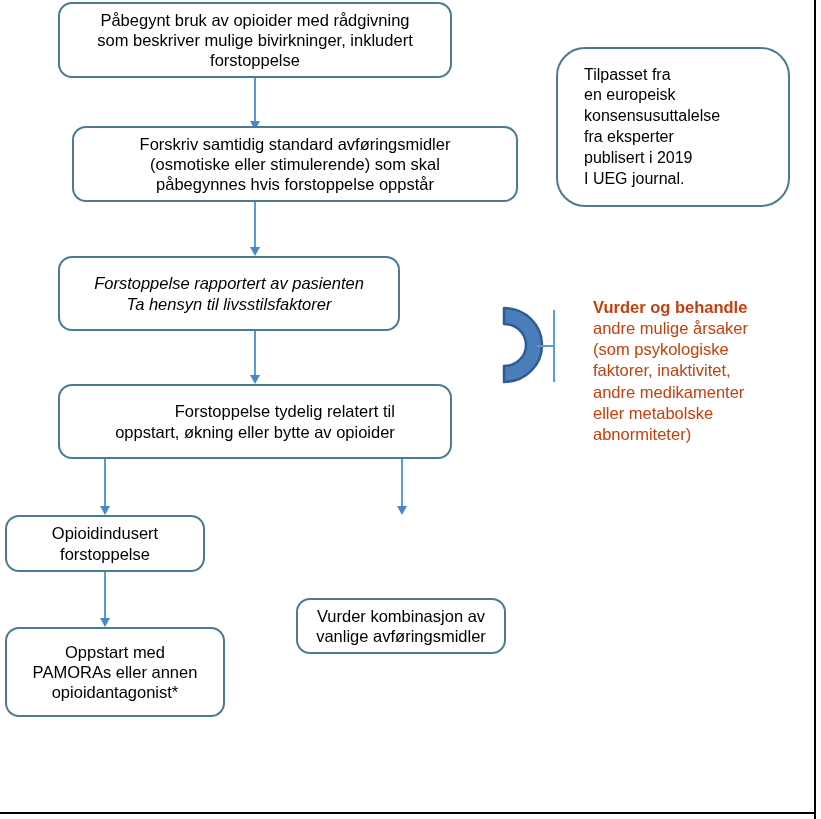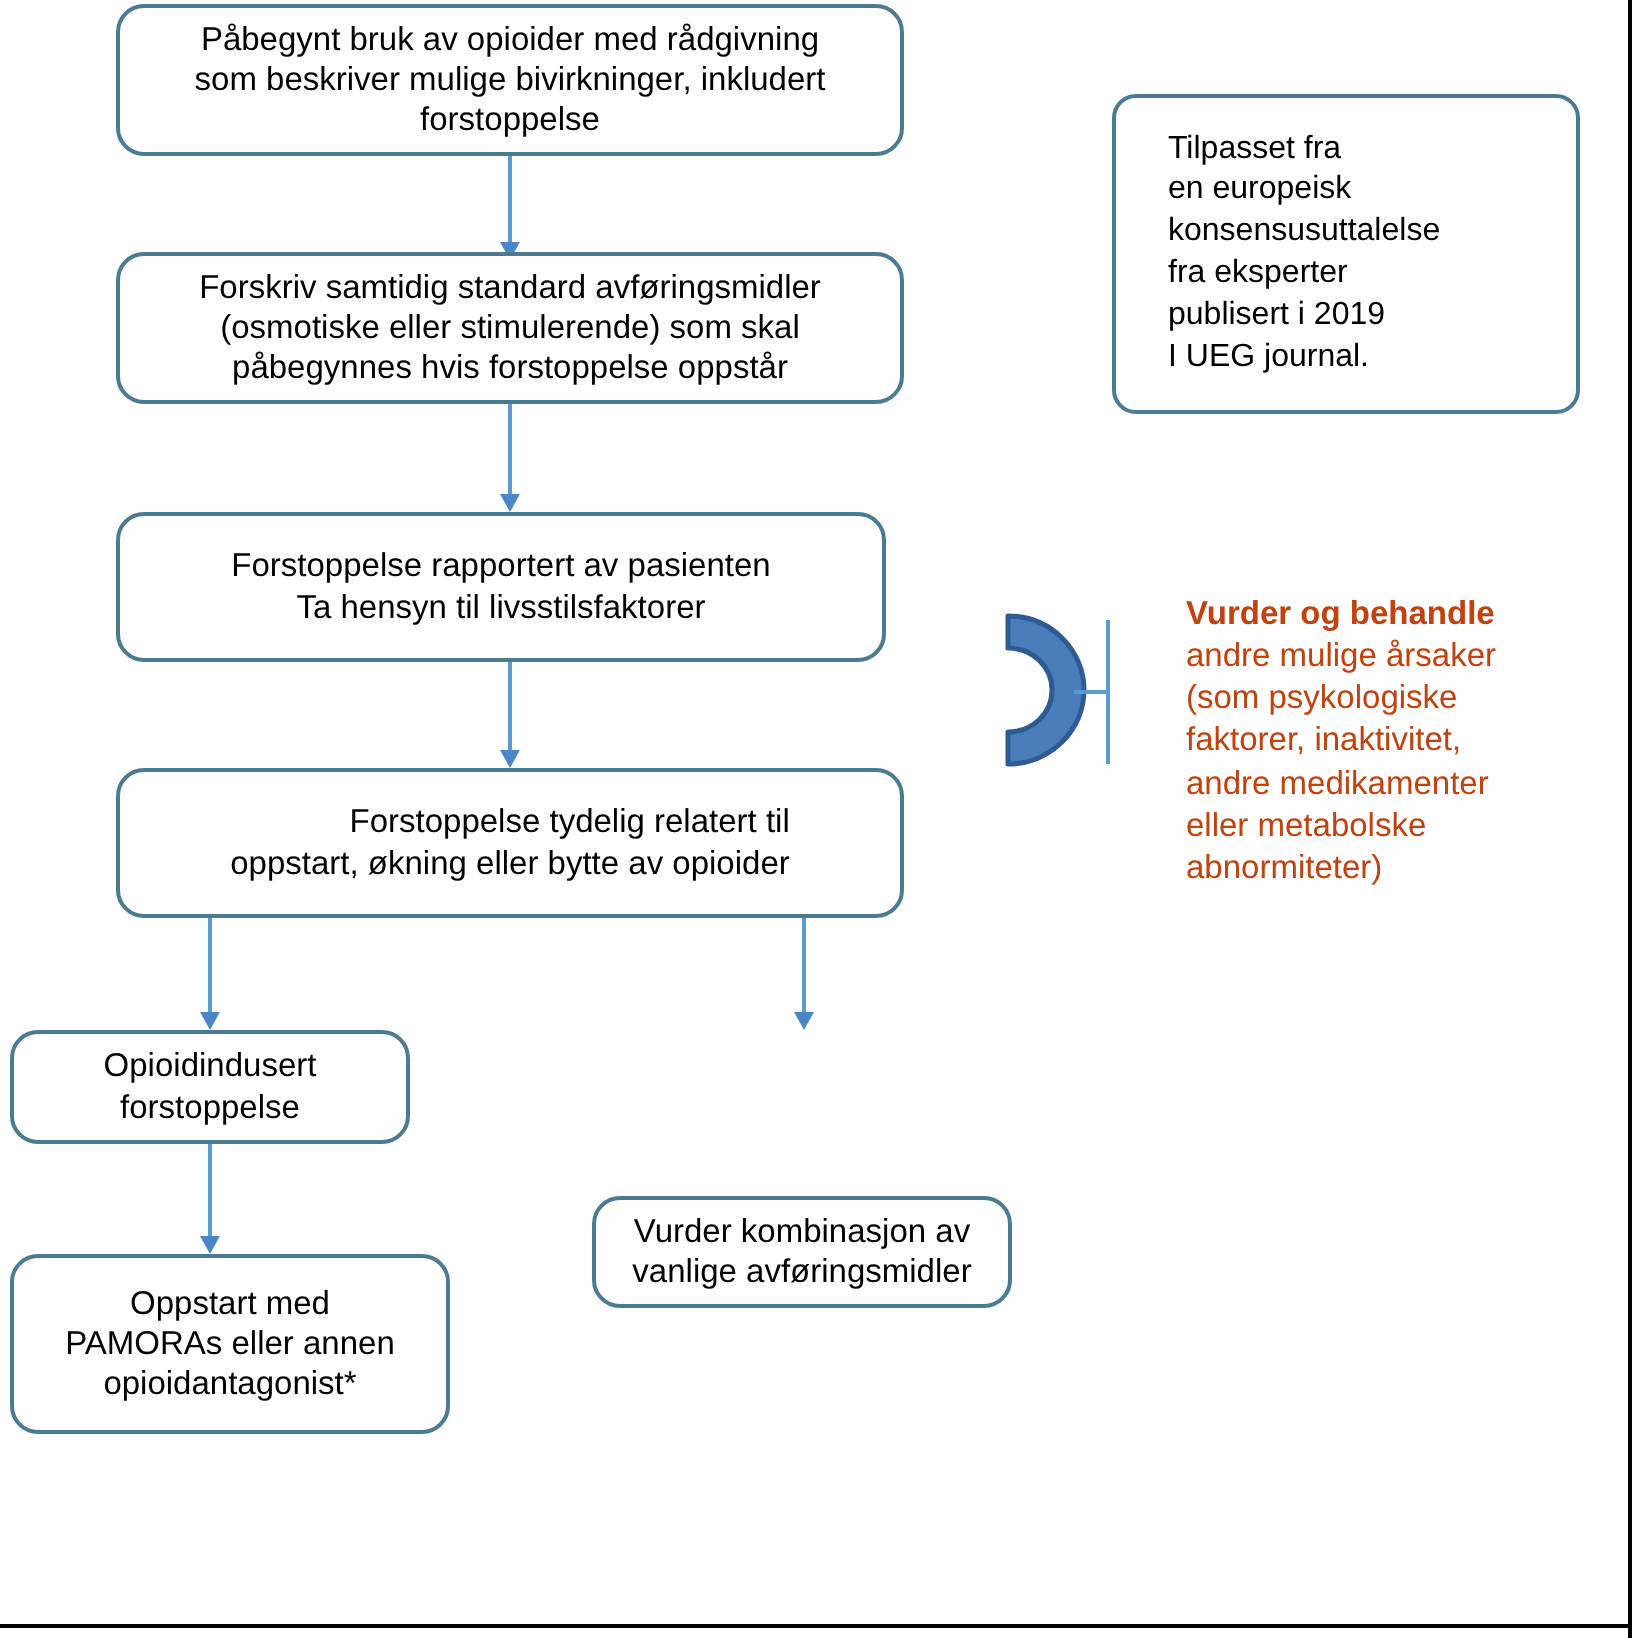--- a/index.html
+++ b/index.html
@@ -53,21 +53,21 @@
     white-space: pre-line;
   }
   .node.f16 { font-size: 16.5px; }
   .node.f15 { font-size: 15.5px; }
 
   
   .note-box {
     position: absolute;
     box-sizing: border-box;
     border: 2px solid #4a7b93;
-    border-radius: 12px;
+    border-radius: 29px;
     background: #ffffff;
     display: flex;
     align-items: center;
     justify-content: flex-start;
     text-align: left;
     color: #000000;
     font-size: 16px;
     line-height: 1.30;
     padding: 6px 10px 6px 26px;
     white-space: pre-line;
@@ -145,25 +145,25 @@
 
   <div class="conn" style="left:104px; top:572px; width:2px; height:55px;">
     <div class="shaft" style="height:46px;"></div>
     <div class="head" style="top:46px;"></div>
   </div>
 
   <div class="node f16" style="left:58px; top:2px; width:394px; height:76px;">Påbegynt bruk av opioider med rådgivning
 som beskriver mulige bivirkninger, inkludert
 forstoppelse</div>
 
-  <div class="node f16" style="left:58px; top:126px; width:394px; height:76px;">Forskriv samtidig standard avføringsmidler
+  <div class="node f16" style="left:72px; top:126px; width:446px; height:76px;">Forskriv samtidig standard avføringsmidler
 (osmotiske eller stimulerende) som skal
 påbegynnes hvis forstoppelse oppstår</div>
 
-  <div class="node f16" style="left:58px; top:256px; width:385px; height:75px;">Forstoppelse rapportert av pasienten
+  <div class="node f16" style="left:58px; top:256px; width:342px; height:75px;font-style:italic;">Forstoppelse rapportert av pasienten
 Ta hensyn til livsstilsfaktorer</div>
 
   <div class="node f16" style="left:58px; top:384px; width:394px; height:75px;text-align:right;">Forstoppelse tydelig relatert til
 oppstart, økning eller bytte av opioider</div>
 
   <div class="node f16" style="left:5px; top:515px; width:200px; height:57px;">Opioidindusert
 forstoppelse</div>
 
 
   <div class="node f16" style="left:5px; top:627px; width:220px; height:90px;">Oppstart med

